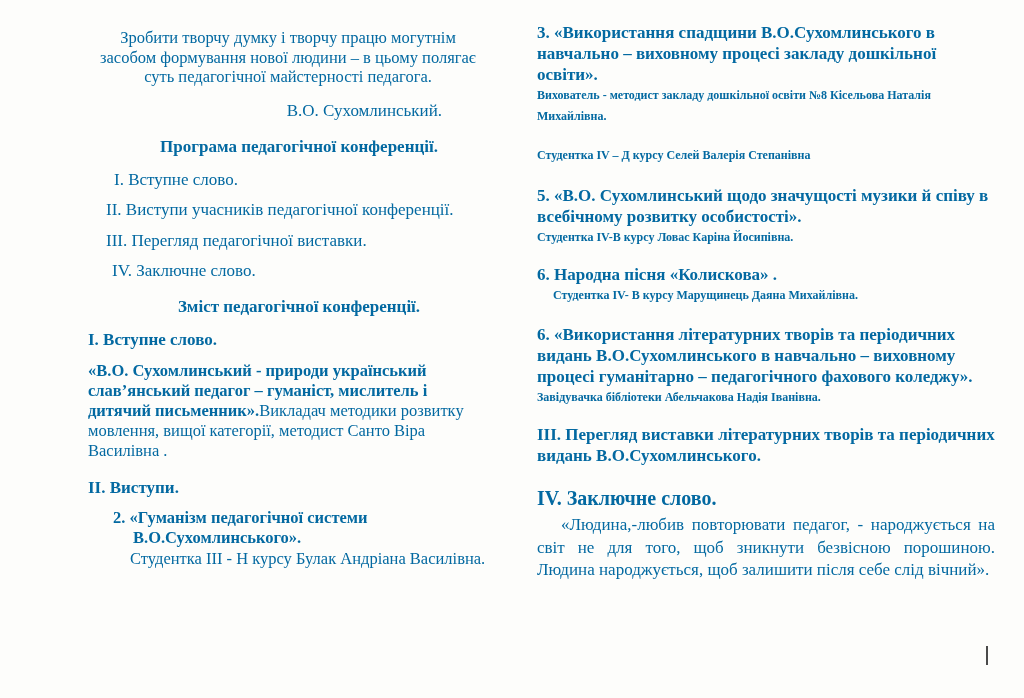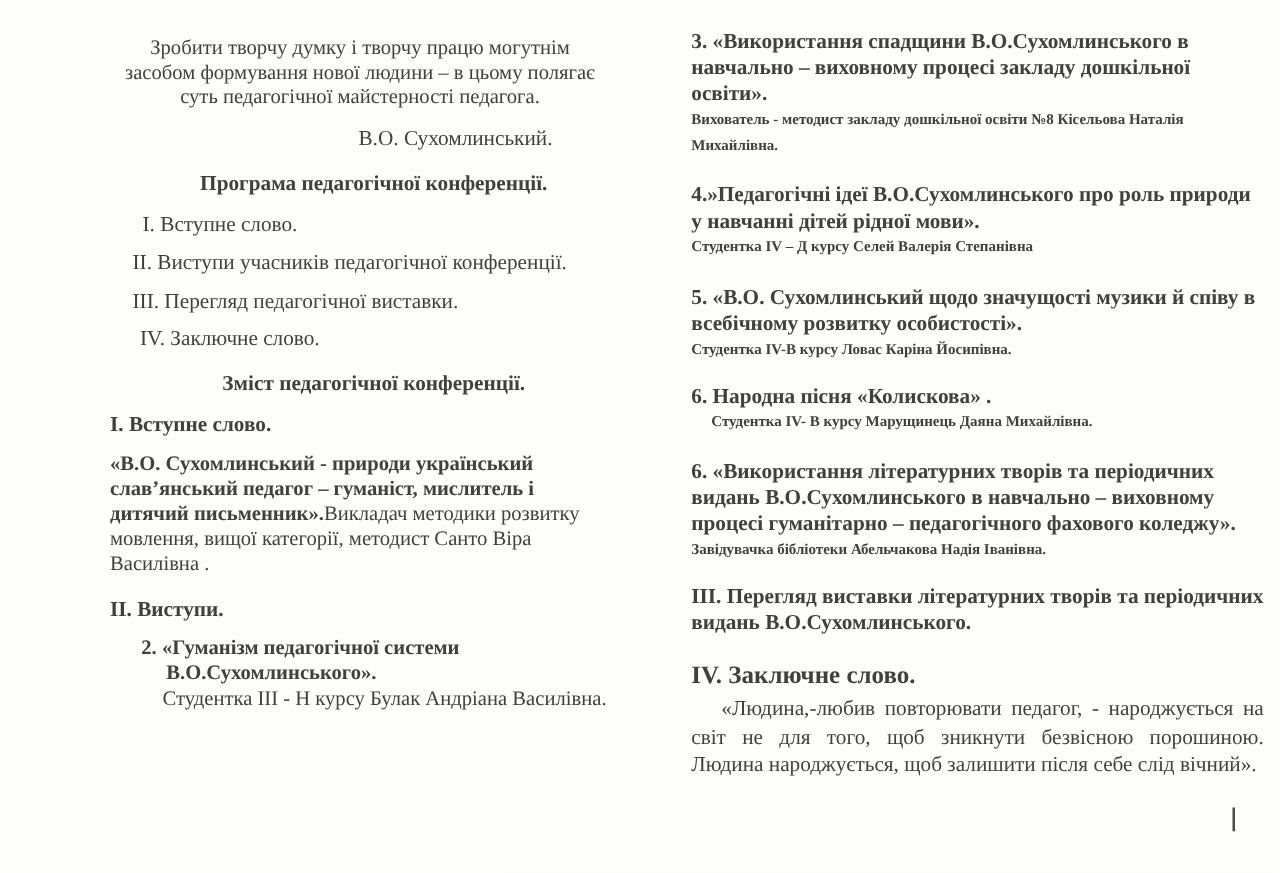--- a/index.html
+++ b/index.html
@@ -5,29 +5,29 @@
   html, body { margin: 0; padding: 0; }
   body {
     width: 1024px; height: 698px;
     background: #f6f6f4;
     font-family: "Liberation Serif", "DejaVu Serif", serif;
   }
   .page {
     position: relative;
     width: 1024px; height: 698px;
     background: #fdfdfb;
-    color: #404040;
+    color: #0369a1;
     overflow: hidden;
     box-sizing: border-box;
   }
   .col-left {
     position: absolute; left: 88px; top: 28px; width: 422px;
   }
   .col-right {
-    position: absolute; left: 553px; top: 22px; width: 458px;
+    position: absolute; left: 537px; top: 22px; width: 458px;
   }
   .epigraph {
     width: 392px; margin-left: 4px;
     text-align: center;
     font-size: 16.5px; line-height: 19.5px;
   }
   .epigraph-author {
     width: 392px; margin-left: 4px; margin-top: 14px;
     text-align: right; padding-right: 42px; box-sizing: border-box;
     font-size: 17px;
@@ -117,21 +117,20 @@
   </div>
 
   <div class="col-right">
 
     <div class="r-item">
       <div class="r-title">3. «Використання спадщини В.О.Сухомлинського в навчально – виховному процесі закладу дошкільної освіти».</div>
       <div class="r-speaker">Вихователь -  методист закладу дошкільної освіти  №8 Кісельова Наталія Михайлівна.</div>
     </div>
 
     <div class="r-item" style="margin-top:19px;">
-      <div class="r-title">4.»Педагогічні  ідеї  В.О.Сухомлинського про роль природи у навчанні дітей рідної мови».</div>
       <div class="r-speaker">Студентка IV – Д курсу Селей Валерія Степанівна</div>
     </div>
 
     <div class="r-item" style="margin-top:19px;">
       <div class="r-title">5. «В.О. Сухомлинський щодо значущості  музики й співу в всебічному розвитку особистості».</div>
       <div class="r-speaker">Студентка IV-В курсу Ловас Каріна Йосипівна.</div>
     </div>
 
     <div class="r-item" style="margin-top:17px;">
       <div class="r-title">6.  Народна пісня  «Колискова» .</div>

